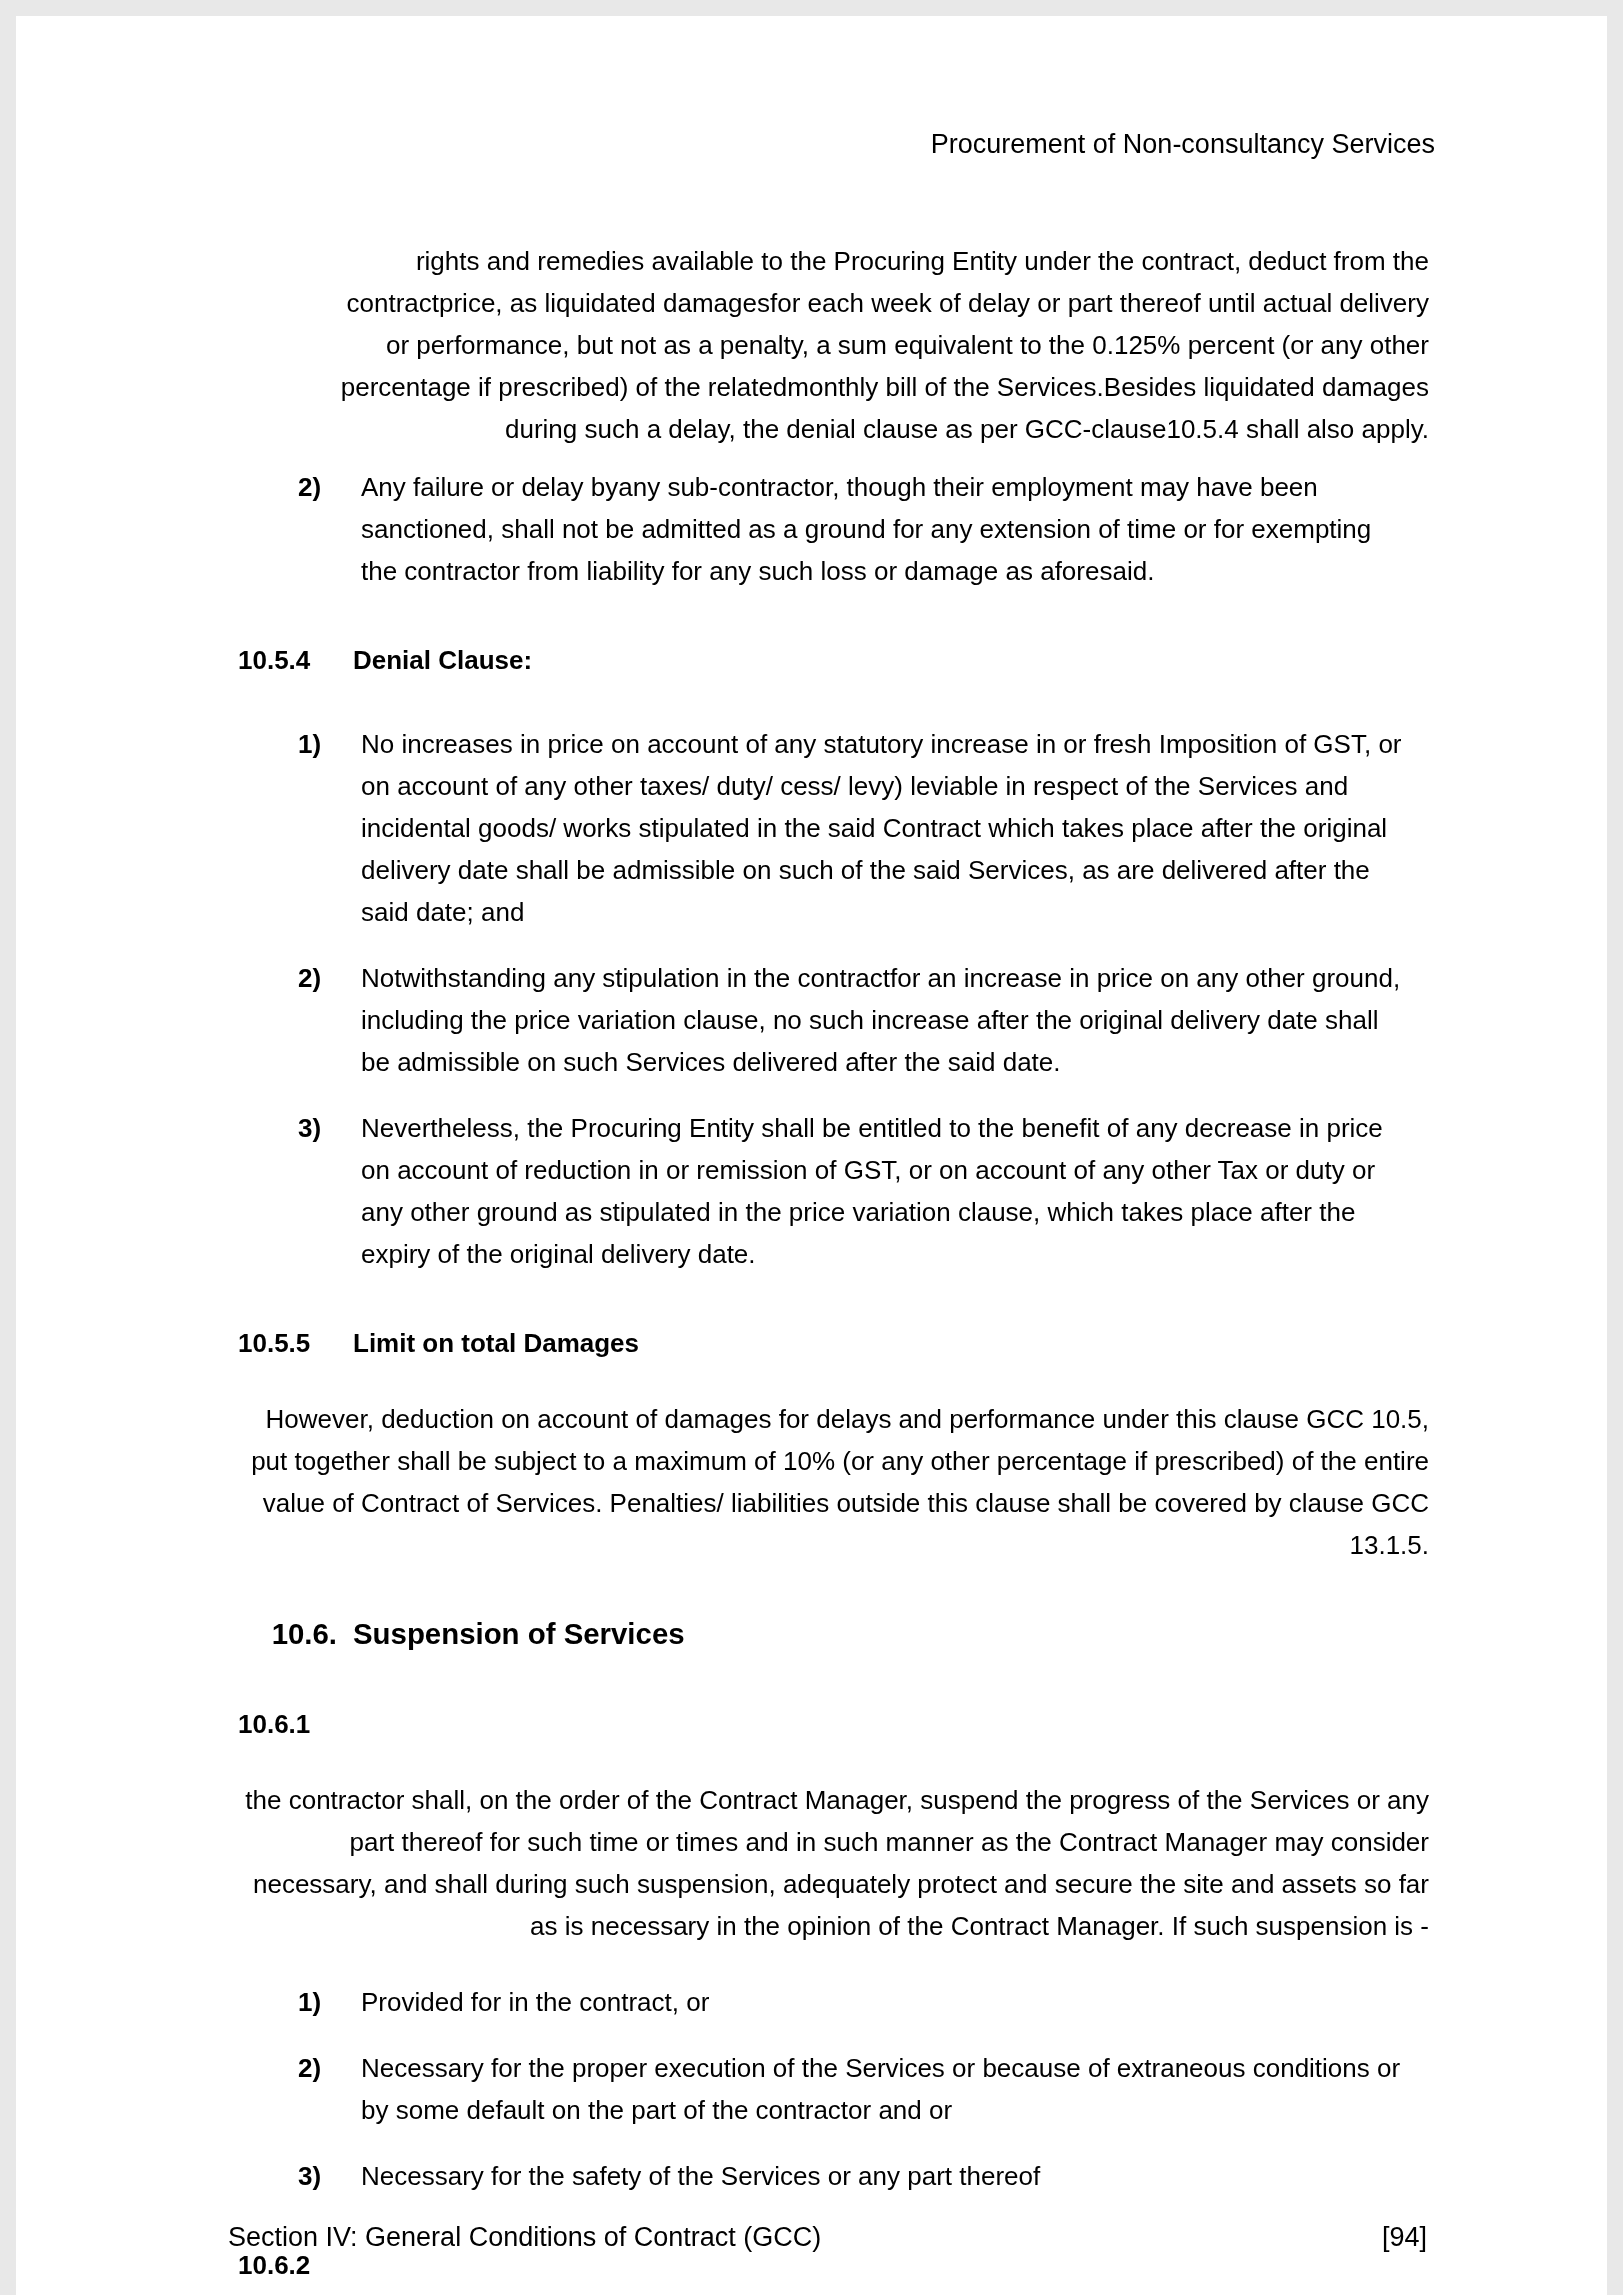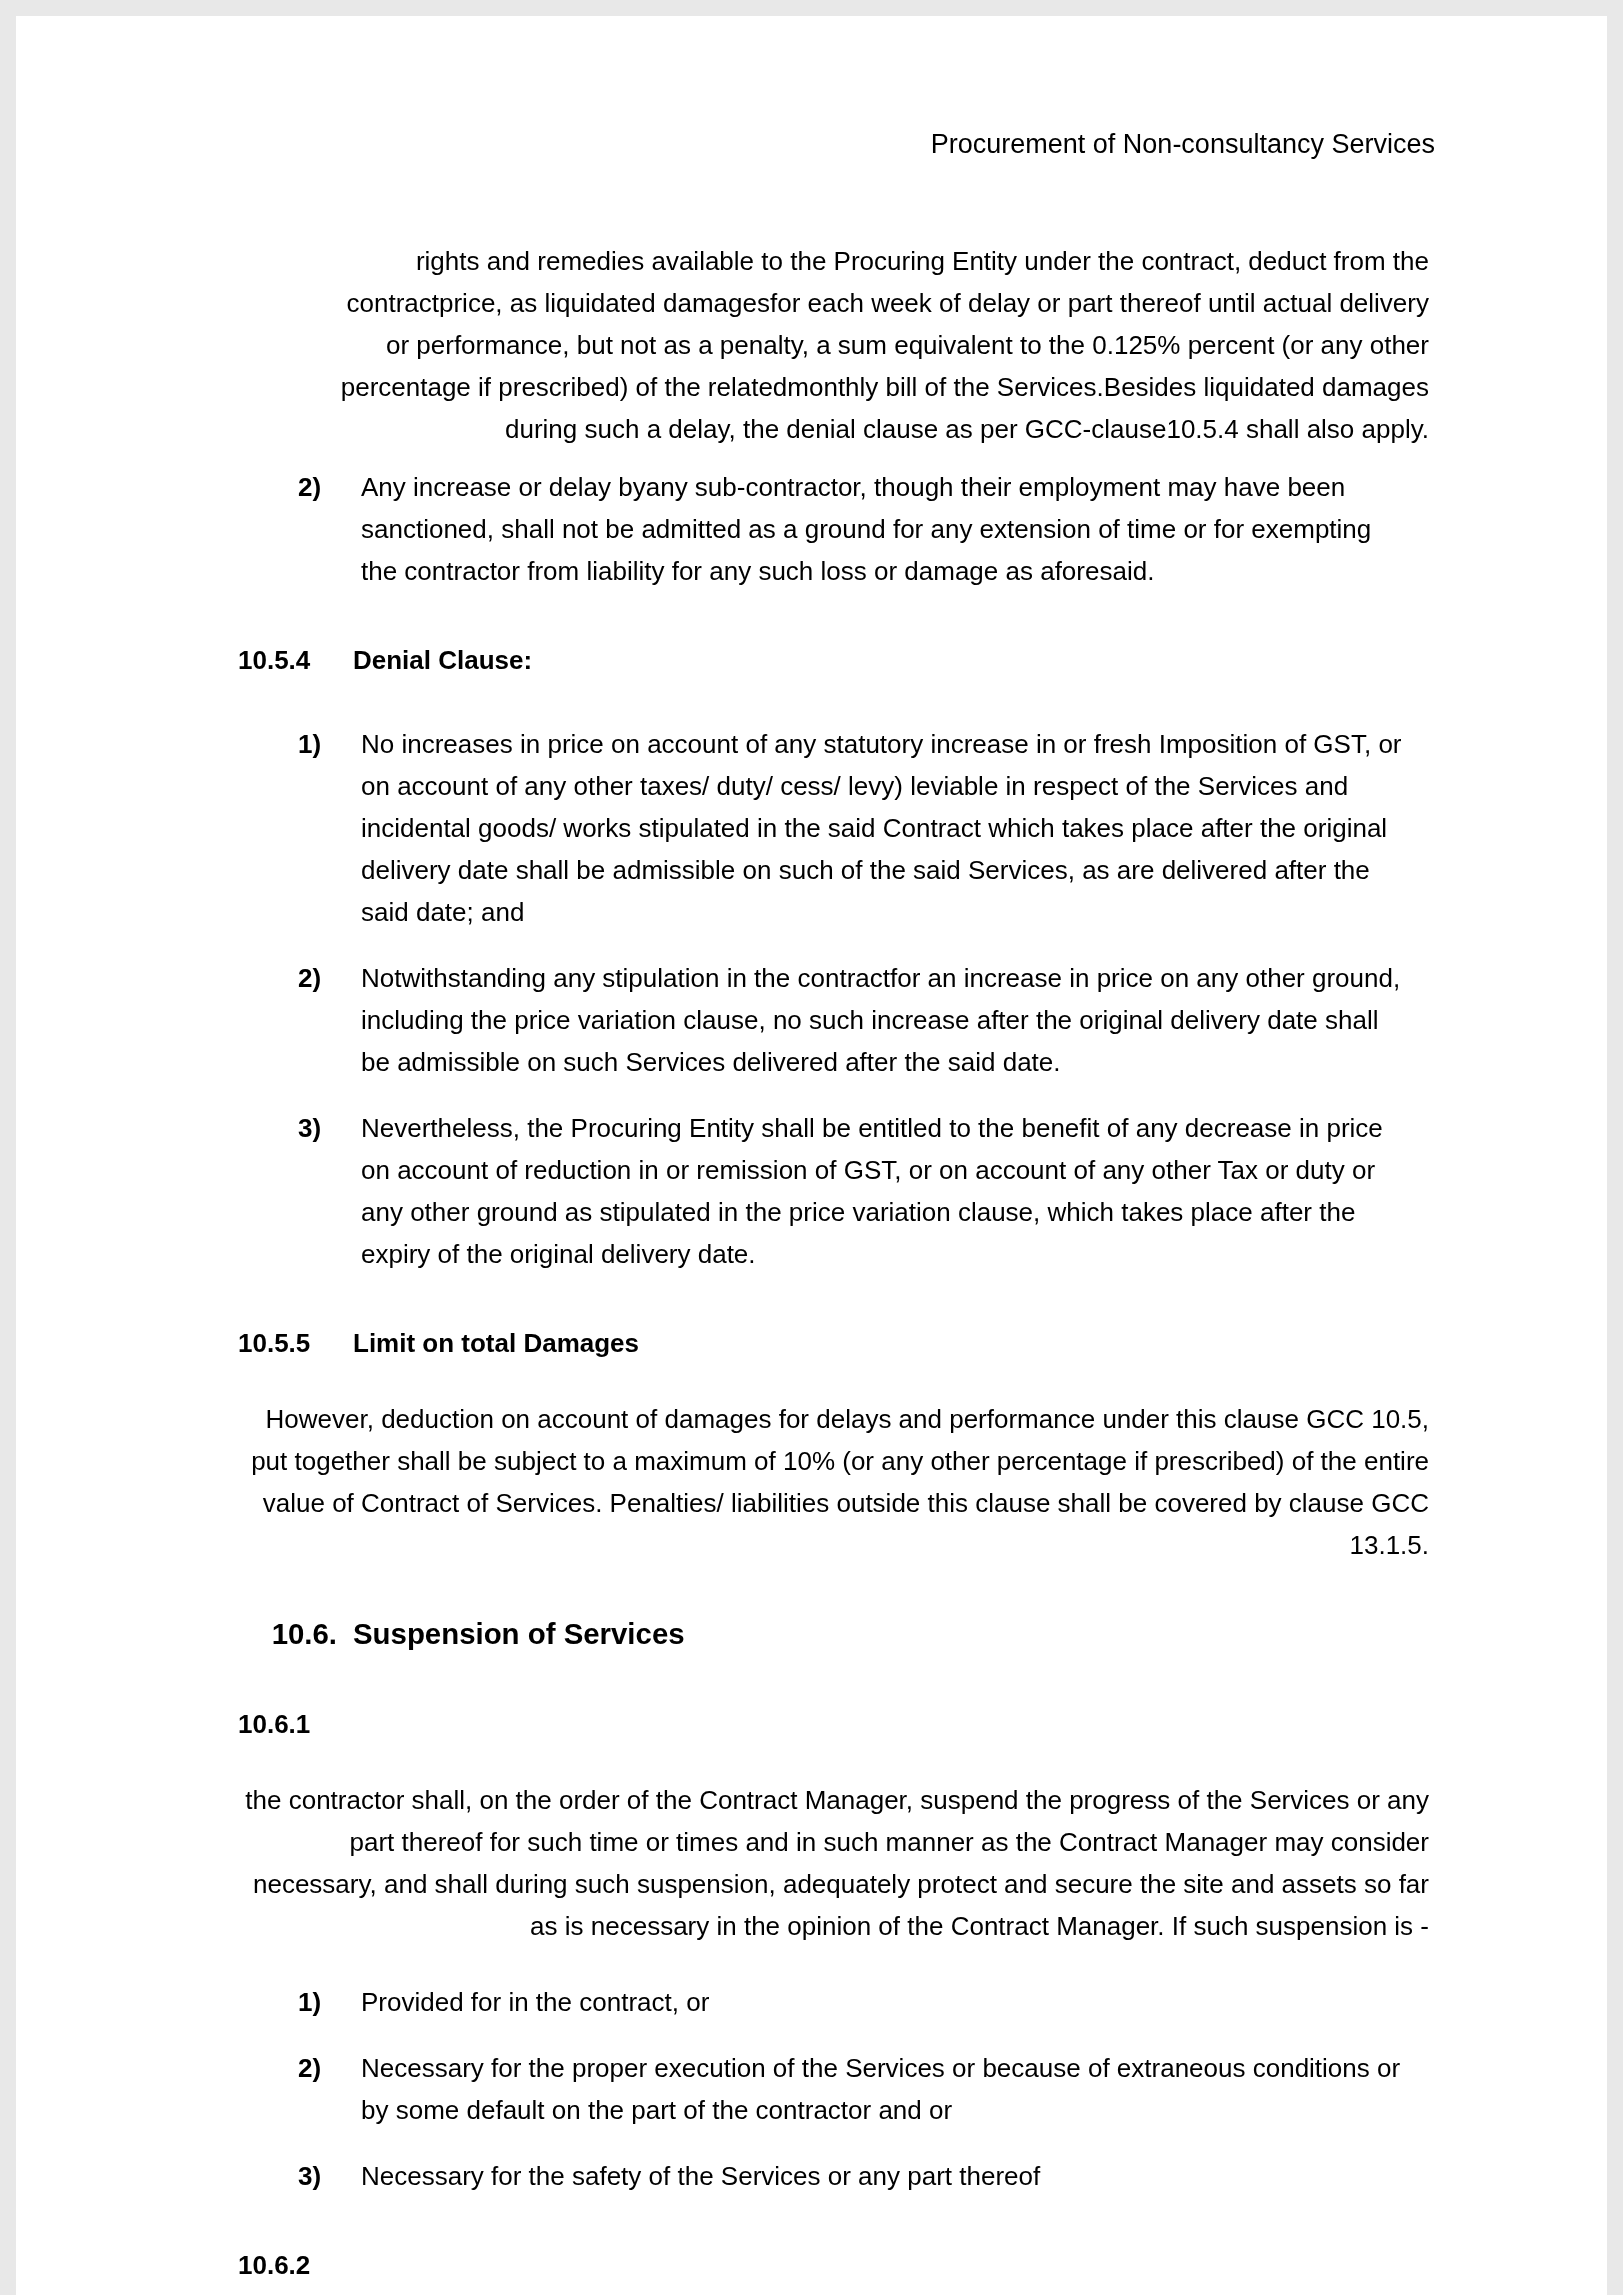--- a/index.html
+++ b/index.html
@@ -59,21 +59,21 @@
 
   <div class="header">Procurement of Non-consultancy Services</div>
 
   <main class="content">
 
     <p class="para indent">rights and remedies available to the Procuring Entity under the contract, deduct from the contractprice, as liquidated damagesfor each week of delay or part thereof until actual delivery or performance, but not as a penalty, a sum equivalent to the 0.125% percent (or any other percentage if prescribed) of the relatedmonthly bill of the Services.Besides liquidated damages during such a delay, the denial clause as per GCC-clause10.5.4 shall also apply.</p>
 
     <div class="list">
       <div class="list-item">
         <span class="num">2)</span>
-        <span class="text">Any increase or delay byany sub-contractor, though their employment may have been sanctioned, shall not be admitted as a ground for any extension of time or for exempting the contractor from liability for any such loss or damage as aforesaid.</span>
+        <span class="text">Any failure or delay byany sub-contractor, though their employment may have been sanctioned, shall not be admitted as a ground for any extension of time or for exempting the contractor from liability for any such loss or damage as aforesaid.</span>
       </div>
     </div>
 
     <div class="h3">
       <span class="hnum">10.5.4</span>
       <span class="htitle">Denial Clause:</span>
     </div>
 
     <div class="list gap">
       <div class="list-item">
@@ -122,15 +122,19 @@
         <span class="text">Necessary for the safety of the Services or any part thereof</span>
       </div>
     </div>
 
     <div class="h3">
       <span class="hnum">10.6.2</span>
     </div>
 
   </main>
 
+  <div class="footer">
+    <span>Section IV: General Conditions of Contract (GCC)</span>
+    <span>[94]</span>
+  </div>
 
 </div>
 
 
 </body></html>

